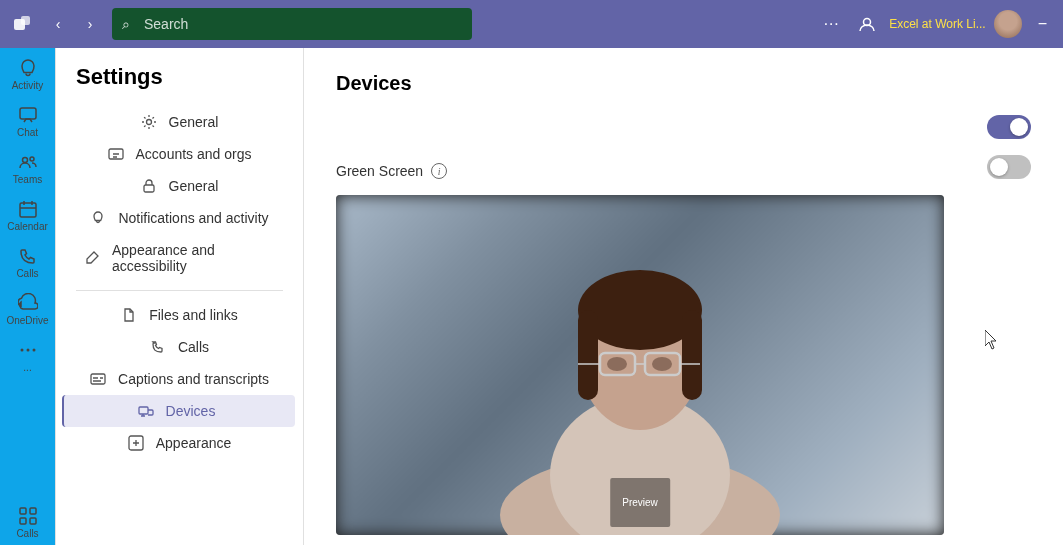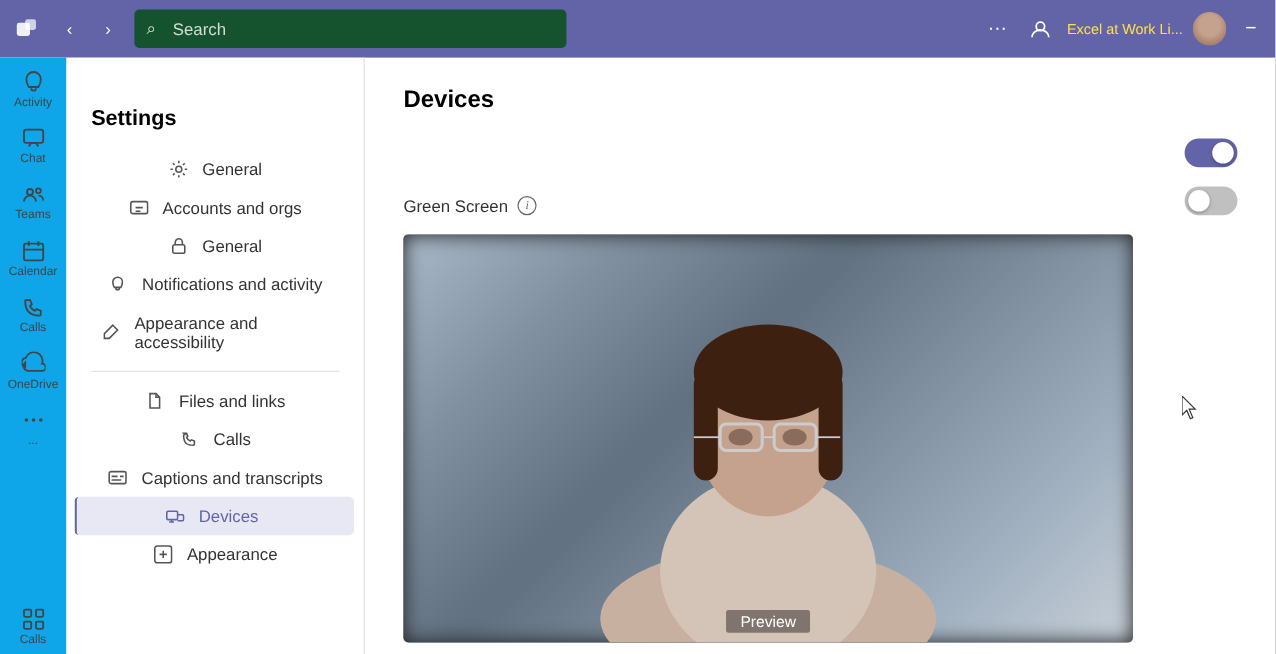--- a/index.html
+++ b/index.html
@@ -86,23 +86,22 @@
     .icon-nav-item svg { width: 20px; height: 20px; }
     .icon-nav-label { font-size: 10px; text-align: center; color: inherit; }
 
     
     .settings-sidebar {
       width: 248px; background: #fff;
       border-right: 1px solid #e0e0e0;
       padding: 16px 0; flex-shrink: 0; overflow-y: auto;
     }
     .settings-title {
-      font-size: 18px; font-weight: 600; color: #000;
+      font-size: 22px; font-weight: 600; color: #000;
       padding: 0 20px 16px 20px;
-      margin-top: 24px;
     }
     .settings-item {
       display: flex; align-items: center; gap: 12px;
       padding: 8px 20px; cursor: pointer; color: #333; font-size: 14px;
       border-radius: 4px; margin: 0 8px; justify-content: center;
     }
     .settings-item.active {
       background: #e8e8f5; color: #6264a7; font-weight: 500;
       border-left: 2px solid #6264a7; margin-left: 6px; padding-left: 14px;
     }
@@ -157,22 +156,22 @@
     }
     
     .camera-bg {
       position: absolute; inset: 0;
       background: 
         linear-gradient(135deg, #a8b8c8 0%, #8090a0 20%, #607080 40%, #8090a0 60%, #a0b0c0 80%, #c8d0d8 100%);
       filter: blur(8px);
     }
     .preview-label {
       position: absolute; bottom: 8px; left: 50%; transform: translateX(-50%);
-      color: white; font-size: 13px; background: rgba(0,0,0,0.4);
-      padding: 2px 12px; border-radius: 2px; white-space: nowrap;
+      color: white; font-size: 10px; background: rgba(0,0,0,0.4);
+      padding: 19px 12px; border-radius: 2px; white-space: nowrap;
     }
 
     
     .toggle-track.on { background: #6264a7; }
     .toggle-track.on .toggle-thumb { left: 23px; }
   </style>
 </head>
 <body>
 
 <div class="topbar">

